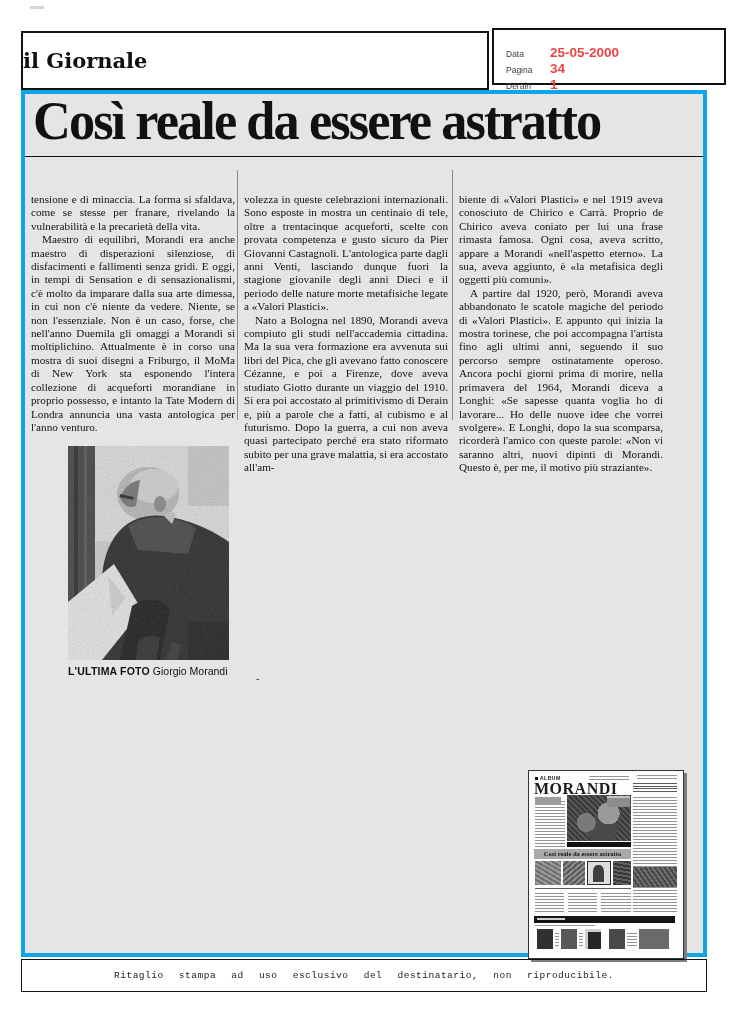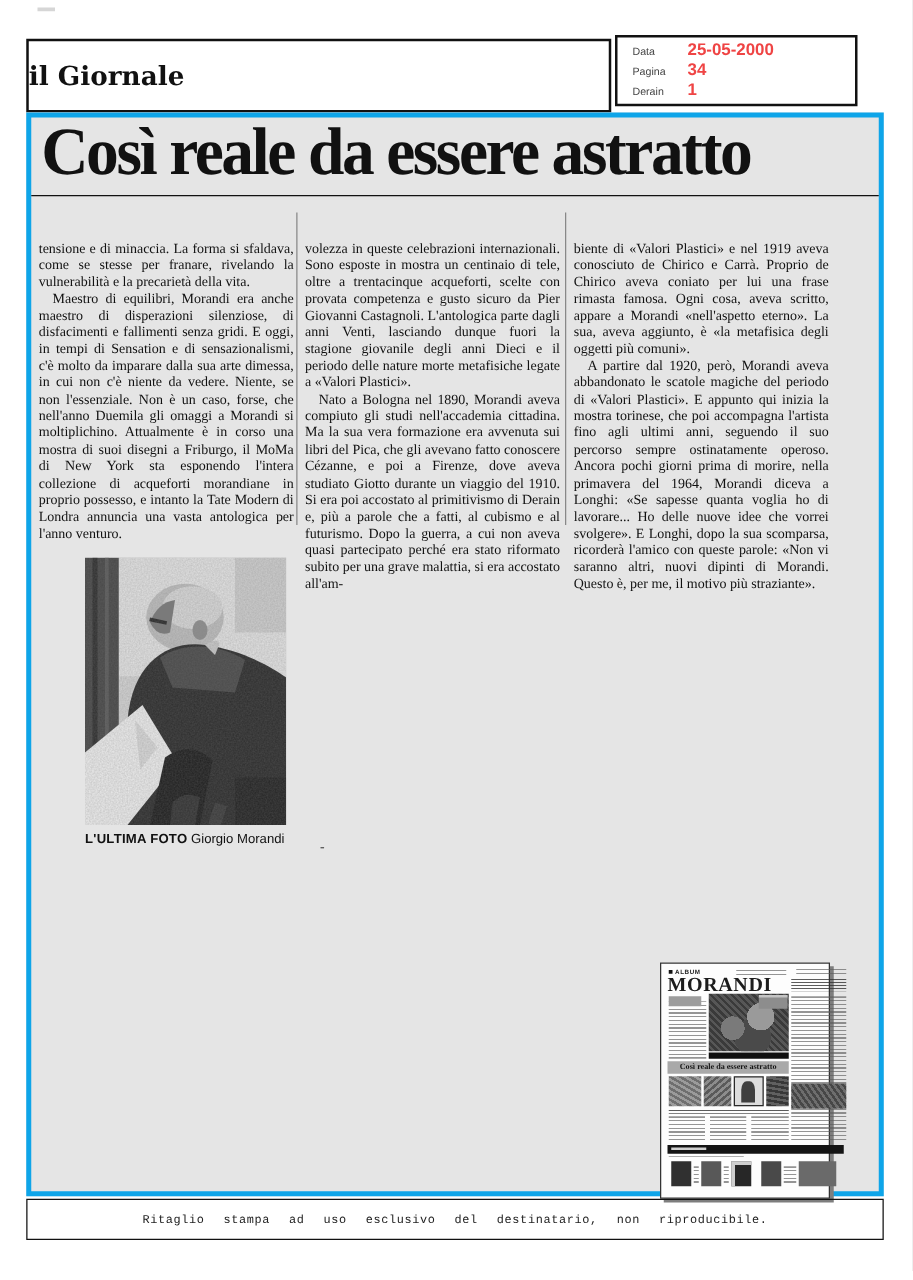--- a/index.html
+++ b/index.html
@@ -3,22 +3,22 @@
 <meta charset="utf-8">
 <style>
   html,body{margin:0;padding:0;background:#e9e9e9;}
   .page{position:relative;width:730px;height:1024px;background:#ffffff;overflow:hidden;
         font-family:"Liberation Serif",serif;color:#111;}
   
   .masthead-box{position:absolute;left:21px;top:31px;width:464px;height:55px;
         border:2px solid #111;background:#fff;display:flex;align-items:center;}
   .masthead{font-family:"DejaVu Serif",serif;font-weight:bold;font-size:21px;
         letter-spacing:0px;}
-  .meta-box{position:absolute;left:492px;top:28px;width:194px;height:57px;
-        border:2px solid #111;background:#fff;padding:2px 0 0 12px;box-sizing:border-box;}
+  .meta-box{position:absolute;left:492px;top:28px;width:234px;height:57px;
+        border:2px solid #111;background:#fff;padding:15px 0 0 12px;box-sizing:border-box;}
   .meta-row{display:flex;align-items:baseline;height:16px;}
   .meta-label{font-family:"Liberation Sans",sans-serif;font-size:8.5px;color:#444;width:44px;}
   .meta-value{font-family:"Liberation Sans",sans-serif;font-size:13.5px;font-weight:bold;color:#ef4444;}
   
   .main-box{position:absolute;left:21px;top:90px;width:686px;height:867px;
         border:4px solid #0ea5e9;background:#e5e5e5;box-sizing:border-box;}
   .headline{position:absolute;left:8px;top:-4px;width:672px;white-space:nowrap;
         font-family:"Liberation Serif",serif;font-weight:bold;font-size:54px;
         letter-spacing:-2px;transform:scaleX(0.97);transform-origin:left top;}
   .headline-rule{position:absolute;left:0;top:62px;width:100%;height:1px;background:#111;}
@@ -31,21 +31,21 @@
   .vrule{position:absolute;top:76px;width:1px;height:250px;background:#888;}
   .vr1{left:212px;} .vr2{left:427px;}
   
   .photo{position:absolute;left:43px;top:352px;width:161px;height:214px;overflow:hidden;background:#cfcfcf;}
   .photo svg{display:block;}
   .caption{position:absolute;left:43px;top:571px;width:190px;
         font-family:"Liberation Sans",sans-serif;font-size:10.5px;color:#111;}
   .caption b{font-weight:bold;letter-spacing:0.2px;}
   .dash-mark{position:absolute;left:231px;top:578px;font-size:11px;color:#333;}
   
-  .thumb{position:absolute;left:503px;top:676px;width:136px;height:189px;background:#fdfdfd;
+  .thumb{position:absolute;left:503px;top:676px;width:156px;height:189px;background:#fdfdfd;
         border:1px solid #333;box-shadow:3px 3px 0 #7e7e7e;box-sizing:border-box;}
   .thumb *{position:absolute;box-sizing:border-box;}
   .ft{background:repeating-linear-gradient(to bottom,#5c5c5c 0,#5c5c5c 1px,transparent 1px,transparent 3px);opacity:.65;}
   .ftd{background:repeating-linear-gradient(to bottom,#333 0,#333 1px,transparent 1px,transparent 2.5px);opacity:.8;}
   .t-kicker{left:6px;top:4px;font-family:"Liberation Sans",sans-serif;font-size:5px;
         font-weight:bold;color:#222;letter-spacing:.5px;}
   .t-kicker::before{content:"";display:inline-block;width:3px;height:3px;background:#111;margin-right:2px;}
   .t-headline{left:5px;top:9px;font-family:"Liberation Serif",serif;font-weight:bold;
         font-size:16px;letter-spacing:0.5px;color:#1c1c1c;}
   .t-photo{left:38px;top:24px;width:64px;height:46px;background:

